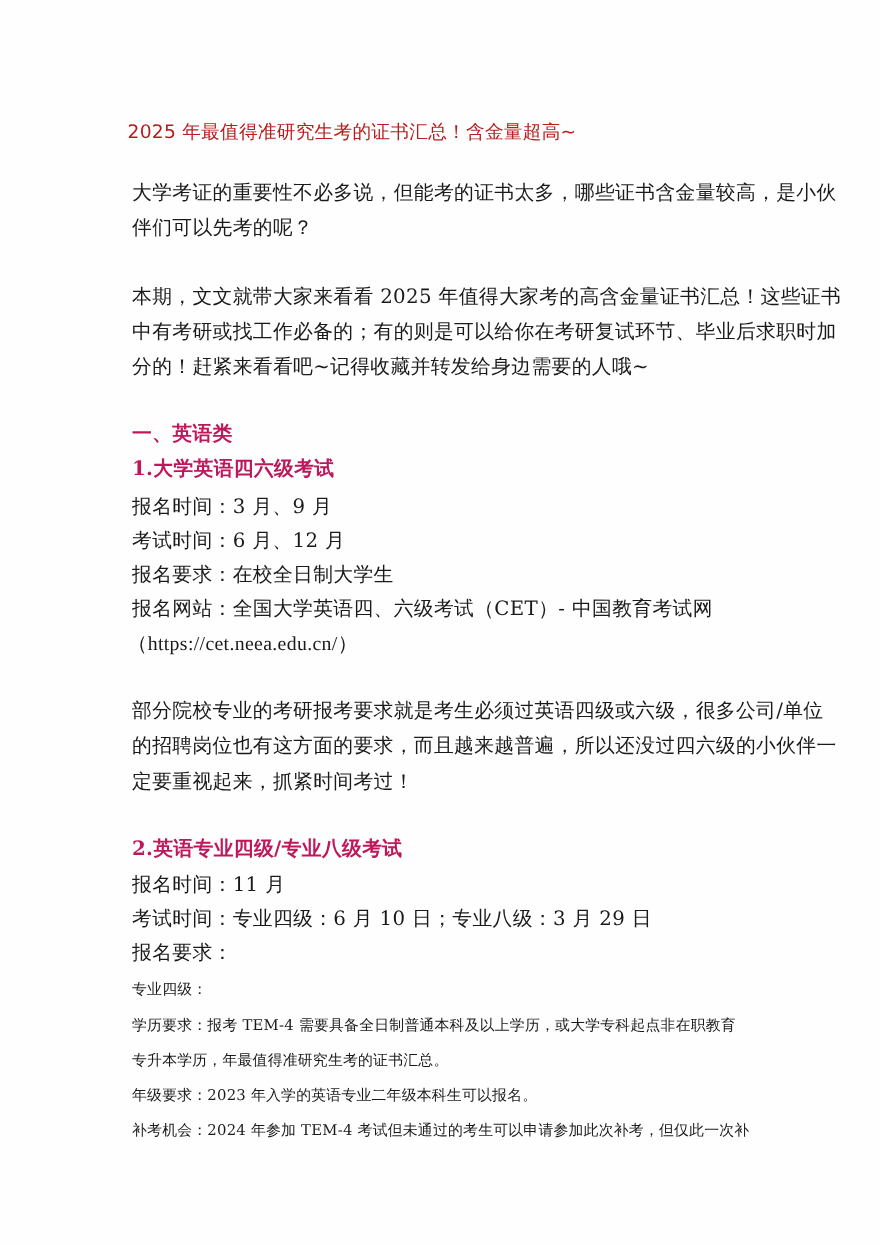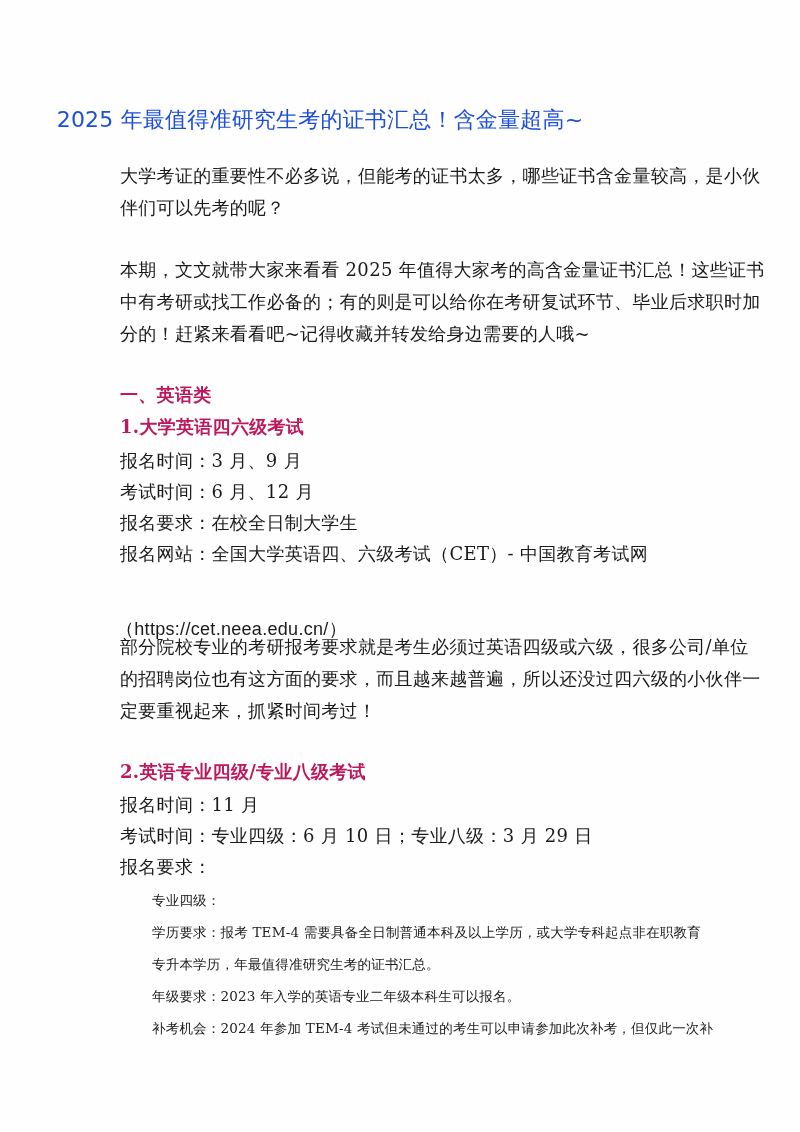--- a/index.html
+++ b/index.html
@@ -1,24 +1,24 @@
 <!DOCTYPE html>
 <html><head>
 <meta charset="utf-8">
 <style>
   html, body { margin: 0; padding: 0; background: #ffffff; }
   body { width: 800px; height: 1132px; overflow: hidden; position: relative;
          font-family: "DejaVu Serif", "Liberation Serif", serif; color: #1a1a1a; }
   .page { position: absolute; left: 0; top: 0; width: 800px; height: 1132px; background: #fefefe; }
   .ln { position: absolute; left: 120px; white-space: nowrap; font-size: 18px; line-height: 20px; letter-spacing: 0.3px; }
   .title { left: 0; width: 640px; text-align: center; font-family: "DejaVu Sans", "Liberation Sans", sans-serif;
-           font-size: 22px; color: #1d4ed8; letter-spacing: 0.2px; }
+           font-size: 17px; color: #b91c1c; letter-spacing: 0.2px; }
   .h { font-weight: bold; color: #be185d; }
-  .sm { font-size: 13.5px; letter-spacing: 0.2px; margin-left: 32px; }
-  .url { font-family: Liberation Sans, sans-serif; margin-top: 44px; }
+  .sm { font-size: 13.5px; letter-spacing: 0.2px; }
+  .url { font-family: Liberation Serif, serif; }
 </style>
 </head>
 <body>
 
 <div class="page">
 
   <div class="ln title" style="top:110px">2025 年最值得准研究生考的证书汇总！含金量超高~</div>
 
   <div class="ln" style="top:166px">大学考证的重要性不必多说，但能考的证书太多，哪些证书含金量较高，是小伙</div>
   <div class="ln" style="top:198px">伴们可以先考的呢？</div>

